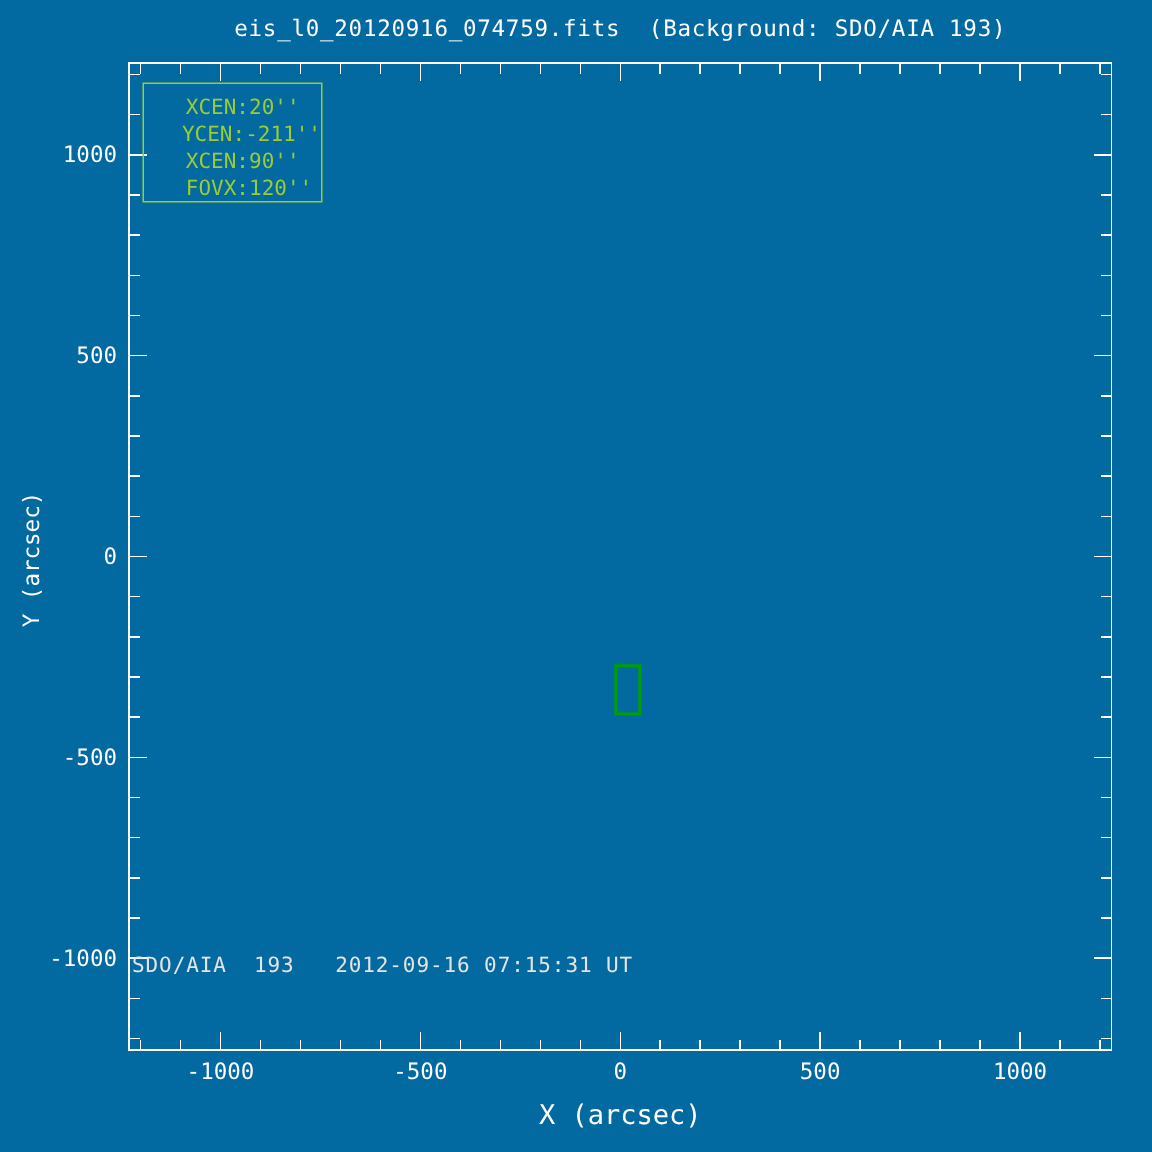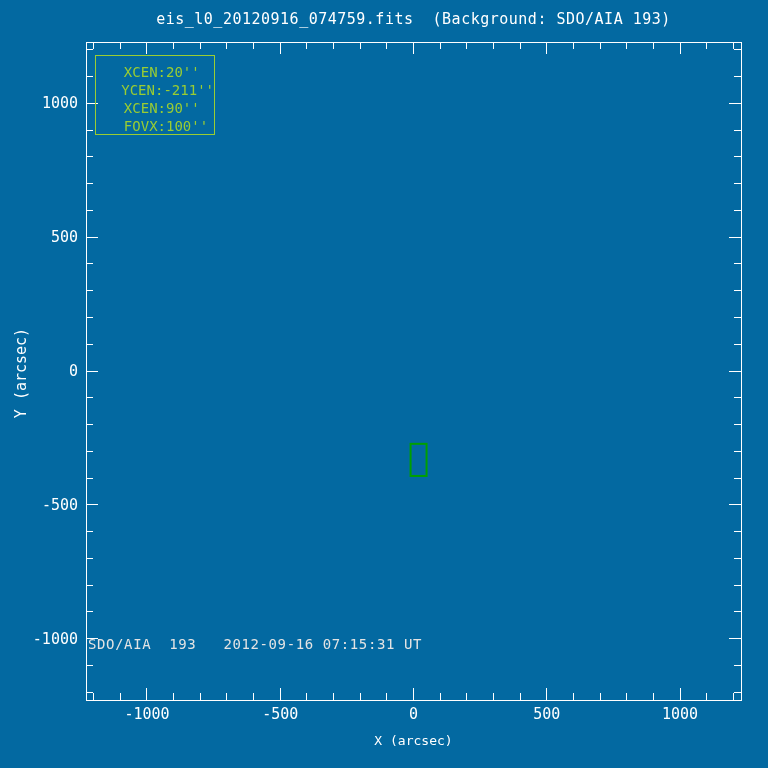--- a/index.html
+++ b/index.html
@@ -4,21 +4,21 @@
 <style>
   html,body{margin:0;padding:0;background:#000;}
   #screen{
     position:relative;width:768px;height:768px;background:#0369a1;
     font-family:"DejaVu Sans Mono", monospace;overflow:hidden;
   }
   #plot-svg{position:absolute;left:0;top:0;}
   .abs{position:absolute;white-space:pre;}
   .white{color:#ffffff;}
   #title{font-size:15px;letter-spacing:.5px;transform:translateX(-50%);}
-  #xlabel{font-size:13px;transform:translateX(-50%);}
+  #xlabel{font-size:18px;transform:translateX(-50%);}
   #ylabel{font-size:15px;transform:translate(-50%,-50%) rotate(-90deg);}
   .xtick-label{font-size:15px;width:90px;text-align:center;transform:translateX(-50%);color:#fff;position:absolute;white-space:pre;}
   .ytick-label{font-size:15px;width:78px;text-align:right;color:#fff;position:absolute;white-space:pre;}
   #legend-box{
     position:absolute;border:1px solid;box-sizing:border-box;
     padding:7px 0 0 13px;font-size:14px;line-height:18px;
   }
   .legend-row{display:flex;}
   .legend-key{display:inline-block;width:57px;text-align:right;}
   #bg-label{
@@ -146,21 +146,21 @@
     <div class="legend-row">
       <span class="legend-key">YCEN:</span>
         <span class="legend-value">-211''</span>
     </div>
     <div class="legend-row">
       <span class="legend-key">XCEN:</span>
         <span class="legend-value">90''</span>
     </div>
     <div class="legend-row">
       <span class="legend-key">FOVX:</span>
-        <span class="legend-value">100''</span>
+        <span class="legend-value">120''</span>
     </div>
   </div>
 
   <div id="bg-label" class="abs" style="left: 88px; top: 636px;">SDO/AIA  193   2012-09-16 07:15:31 UT</div>
 
   <div id="xlabel" class="abs white" style="left: 413.5px; top: 733px;">X (arcsec)</div>
 
   <div id="ylabel" class="abs white" style="left: 21px; top: 373px;">Y (arcsec)</div>
 
 <div class="xtick-label" style="left: 146.98px; top: 705px;">-1000</div>

